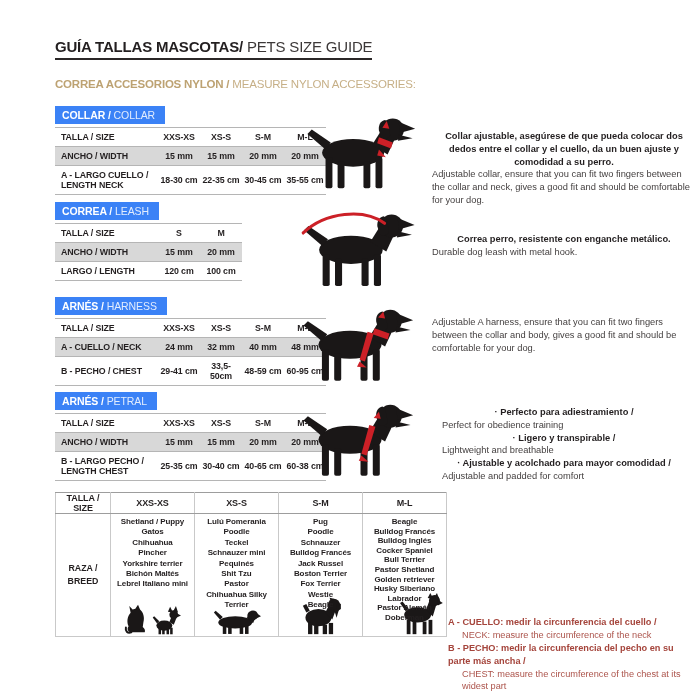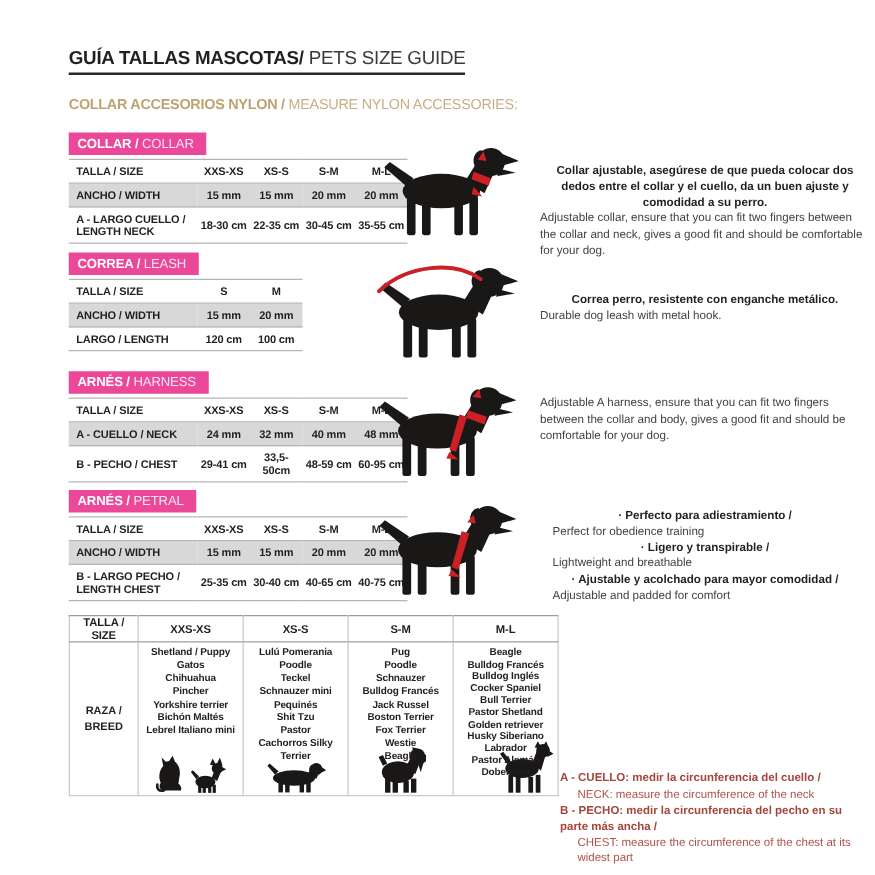--- a/index.html
+++ b/index.html
@@ -9,21 +9,21 @@
   
   .title{position:absolute;left:55px;top:38px;font-size:15px;letter-spacing:-0.2px;
          border-bottom:2px solid #2b2727;padding-bottom:3px;white-space:nowrap;text-align:right;}
   .title .es{font-weight:700;}
   .title .en{font-weight:400;color:#3c3838;}
   .subtitle{position:absolute;left:55px;top:78px;font-size:11.5px;letter-spacing:-0.2px;color:#bda272;white-space:nowrap;}
   .subtitle .es{font-weight:700;}
   .subtitle .en{font-weight:400;opacity:.85;}
 
   
-  .badge{position:absolute;left:55px;background:#ec4899;color:#fff;font-size:10.5px;
+  .badge{position:absolute;left:55px;background:#3b82f6;color:#fff;font-size:10.5px;
          padding:3px 10px 3px 7px;letter-spacing:-0.1px;white-space:nowrap;}
   .badge .b-es{font-weight:700;}
   .badge .b-en{font-weight:400;color:rgba(255,255,255,.85);}
 
   
   .spec{position:absolute;left:55px;border-collapse:collapse;table-layout:fixed;}
   .spec td{border-top:1px solid #b5b5b5;border-bottom:1px solid #b5b5b5;
            font-size:8.8px;font-weight:700;padding:4px 2px;letter-spacing:-0.1px;}
   .spec td.lbl{text-align:left;padding-left:6px;width:95px;}
   .spec td.val{text-align:center;width:38px;}
@@ -78,21 +78,21 @@
         <path d="M94,7 C89,8 86,13 87,19 L90,28 C95,30 99,28 100,24 L97,9 Z"></path>
       </g>
     </defs>
   </svg>
 
   <div class="title">
     <span class="es">GUÍA TALLAS MASCOTAS/</span>
     <span class="en">PETS SIZE GUIDE</span>
   </div>
   <div class="subtitle">
-    <span class="es">COLLAR ACCESORIOS NYLON /</span>
+    <span class="es">CORREA ACCESORIOS NYLON /</span>
     <span class="en">MEASURE NYLON ACCESSORIES:</span>
   </div>
 
   <div class="badge" style="top:106px">
     <span class="b-es">COLLAR /</span>
     <span class="b-en">COLLAR</span>
   </div>
   <table class="spec" style="top:127px;width:247px">
     <tbody>
         <tr>
@@ -223,21 +223,21 @@
       <td class="val">15 mm</td>
       <td class="val">15 mm</td>
       <td class="val">20 mm</td>
       <td class="val">20 mm</td>
     </tr>
     <tr>
       <td class="lbl">B - LARGO PECHO / LENGTH CHEST</td>
       <td class="val">25-35 cm</td>
       <td class="val">30-40 cm</td>
       <td class="val">40-65 cm</td>
-      <td class="val">40-75 cm</td>
+      <td class="val">60-38 cm</td>
     </tr>
   </tbody>
     </table>
   <svg class="dog" style="left:300px;top:400px" width="114" height="84" viewBox="0 0 130 95">
     <use href="#dog-base"></use>
     <g fill="#cc2027">
       <polygon points="79,28 86,30 76,63 70,61"></polygon>
       <polygon points="84,20 90,13 92,21"></polygon>
       <polygon points="70,63 78,70 67,69"></polygon>
     </g>
@@ -308,21 +308,21 @@
       <td>
         <div class="breed-cell">
           <div class="breed-list">
                 <div>Lulú Pomerania</div>
                 <div>Poodle</div>
                 <div>Teckel</div>
                 <div>Schnauzer mini</div>
                 <div>Pequinés</div>
                 <div>Shit Tzu</div>
                 <div>Pastor</div>
-                <div>Cachorros Silky Terrier</div>
+                <div>Chihuahua Silky Terrier</div>
               </div>
           <div class="figs">
             <svg width="48" height="27" viewBox="0 0 54 30">
               <g fill="#1a1717">
                 <ellipse cx="25" cy="16" rx="19" ry="7"></ellipse>
                 <rect x="11" y="19" width="4" height="10"></rect>
                     <rect x="17" y="21" width="4" height="8"></rect>
                 <rect x="30" y="21" width="4" height="8"></rect>
                     <rect x="36" y="19" width="4" height="10"></rect>
                 <polygon points="8,13 1,5 3,3 11,10"></polygon>

